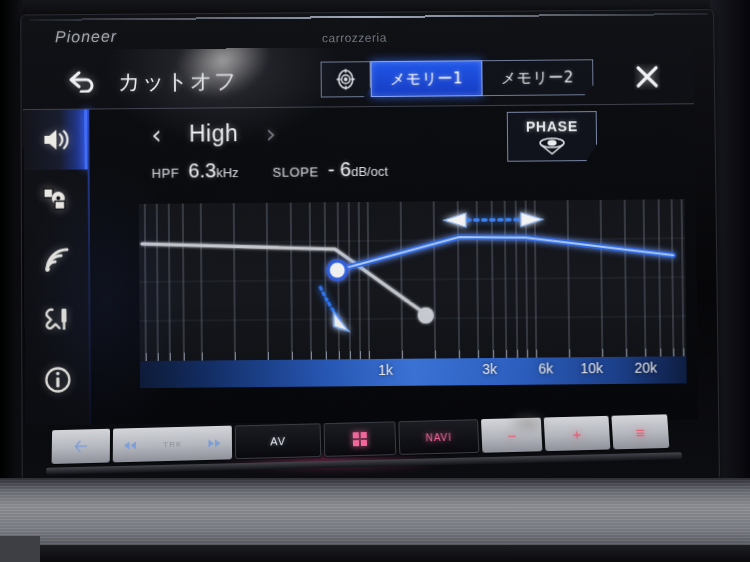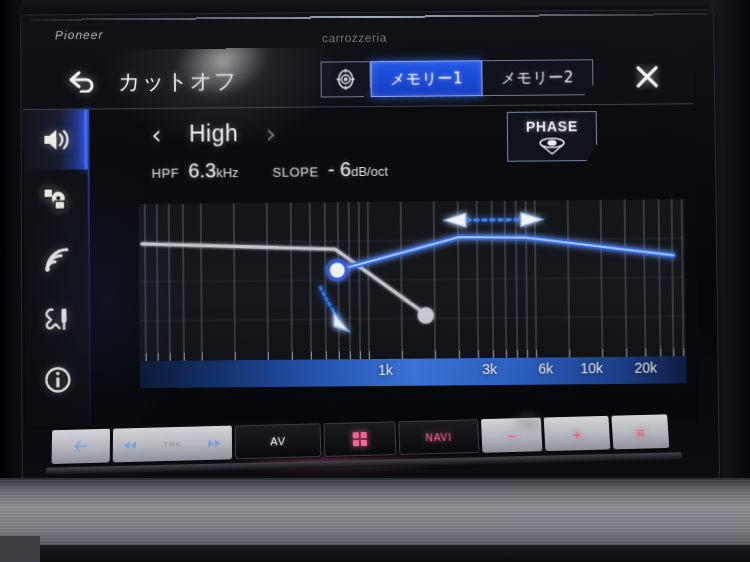--- a/index.html
+++ b/index.html
@@ -24,21 +24,21 @@
 
   
   .bezel{position:absolute;left:22px;top:12px;width:694px;height:470px;
     background:linear-gradient(180deg,#111216 0%,#060609 60%,#0c0d11 100%);
     border-radius:5px;
     box-shadow:0 0 0 1px #2a2c33, 0 2px 10px rgba(0,0,0,.9);
     transform:perspective(1400px) rotateX(1.1deg) rotateZ(-0.45deg);}
   .chrome-line{position:absolute;left:30px;top:16px;width:678px;height:2px;
     background:linear-gradient(90deg,rgba(120,130,150,.1),rgba(190,200,220,.85),rgba(120,130,150,.15));
     transform:rotate(-0.5deg);}
-  .brand-pioneer{position:absolute;left:55px;top:28px;font-size:12px;letter-spacing:1px;
+  .brand-pioneer{position:absolute;left:55px;top:28px;font-size:16px;letter-spacing:1px;
     color:#b9bcc4;font-style:italic;font-family:"Liberation Sans",sans-serif;
     text-shadow:0 0 3px rgba(255,255,255,.25);transform:rotate(-0.5deg);opacity:.85;}
   .brand-carrozzeria{position:absolute;left:322px;top:31px;font-size:12px;letter-spacing:.5px;
     color:#7d818b;font-family:"Liberation Sans",sans-serif;transform:rotate(-0.5deg);opacity:.9;}
 
   
   .screen{position:absolute;left:24px;top:47px;width:672px;height:375px;
     background:#07080c;overflow:hidden;
     transform:perspective(1500px) rotateX(0.8deg) rotateZ(-0.5deg);
     box-shadow:inset 0 0 30px rgba(0,0,0,.8);}

